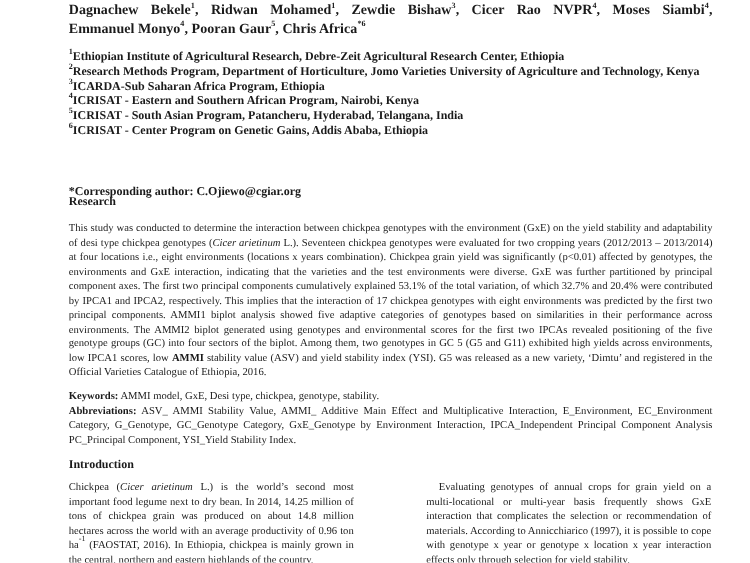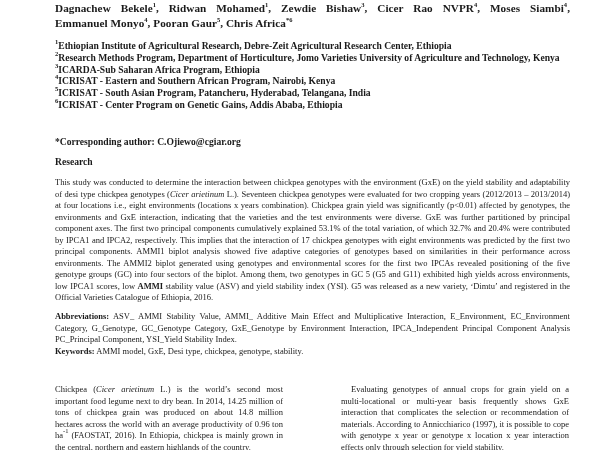--- a/index.html
+++ b/index.html
@@ -12,21 +12,21 @@
   .blk { position: absolute; left: 55px; width: 515px; }
   .authors {
     top: 1px; font-weight: bold; font-size: 11.2px; line-height: 15px;
     text-align: justify; letter-spacing: 0.05px;
   }
   .authors .line1 { display: block; text-align: justify; text-align-last: justify; }
   .authors .line2 { display: block; }
   sup { font-size: 6.5px; vertical-align: 5px; line-height: 0; }
   .affils { top: 40px; font-weight: bold; font-size: 9.6px; line-height: 11.8px; }
   .affil { display: block; }
-  .corr { top: 136px; font-weight: bold; font-size: 9.6px; }
+  .corr { top: 148px; font-weight: bold; font-size: 9.6px; }
   .h { font-weight: bold; font-size: 9.6px; }
   .abs-h { top: 156px; }
   .abstract {
     top: 177px; font-size: 8.5px; line-height: 11.5px; text-align: justify;
   }
   .abstract i { font-style: italic; }
   .kw { top: 311px; font-size: 8.5px; line-height: 11.5px; text-align: justify; }
   .kw b { font-weight: bold; }
   .intro-h { top: 366px; }
   .col {
@@ -66,22 +66,23 @@
     <span class="affil"><sup>6</sup><span>ICRISAT - Center Program on Genetic Gains, Addis Ababa, Ethiopia</span></span>
   </div>
 
   <div class="blk corr">*Corresponding author: C.Ojiewo@cgiar.org</div>
 
   <div class="blk h abs-h">Research</div>
 
   <div class="blk abstract"><span>This study was conducted to determine the interaction between chickpea genotypes with the environment (GxE) on the yield stability and adaptability of desi type chickpea genotypes (</span><i>Cicer arietinum</i><span> L.). Seventeen chickpea genotypes were evaluated for two cropping years (2012/2013 – 2013/2014) at four locations i.e., eight environments (locations x years combination). Chickpea grain yield was significantly (p&lt;0.01) affected by genotypes, the environments and GxE interaction, indicating that the varieties and the test environments were diverse. GxE was further partitioned by principal component axes. The first two principal components cumulatively explained 53.1% of the total variation, of which 32.7% and 20.4% were contributed by IPCA1 and IPCA2, respectively. This implies that the interaction of 17 chickpea genotypes with eight environments was predicted by the first two principal components. AMMI1 biplot analysis showed five adaptive categories of genotypes based on similarities in their performance across environments. The AMMI2 biplot generated using genotypes and environmental scores for the first two IPCAs revealed positioning of the five genotype groups (GC) into four sectors of the biplot. Among them, two genotypes in GC 5 (G5 and G11) exhibited high yields across environments, low IPCA1 scores, low </span><b>AMMI</b><span> stability value (ASV) and yield stability index (YSI). G5 was released as a new variety, ‘Dimtu’ and registered in the Official Varieties Catalogue of Ethiopia, 2016.</span></div>
 
   <div class="blk kw">
+    <div><b>Keywords:</b><span> AMMI model, GxE, Desi type, chickpea, genotype, stability.</span></div>
     <div><b>Abbreviations:</b><span> ASV_ AMMI Stability Value, AMMI_ Additive Main Effect and Multiplicative Interaction, E_Environment, EC_Environment Category, G_Genotype, GC_Genotype Category, GxE_Genotype by Environment Interaction, IPCA_Independent Principal Component Analysis PC_Principal Component, YSI_Yield Stability Index.</span></div>
-    <div><b>Keywords:</b><span> AMMI model, GxE, Desi type, chickpea, genotype, stability.</span></div>
   </div>
 
+  <div class="blk h intro-h">Introduction</div>
 
   <div class="col col-left"><span>Chickpea (</span><i>Cicer arietinum</i><span> L.) is the world’s second most important food legume next to dry bean. In 2014, 14.25 million of tons of chickpea grain was produced on about 14.8 million hectares across the world with an average productivity of 0.96 ton ha</span><sup>-1</sup><span> (FAOSTAT, 2016). In Ethiopia, chickpea is mainly grown in the central, northern and eastern highlands of the country.</span></div>
 
   <div class="col col-right">Evaluating genotypes of annual crops for grain yield on a multi-locational or multi-year basis frequently shows GxE interaction that complicates the selection or recommendation of materials. According to Annicchiarico (1997), it is possible to cope with genotype x year or genotype x location x year interaction effects only through selection for yield stability.</div>
 
 </div>
 
 </body></html>

